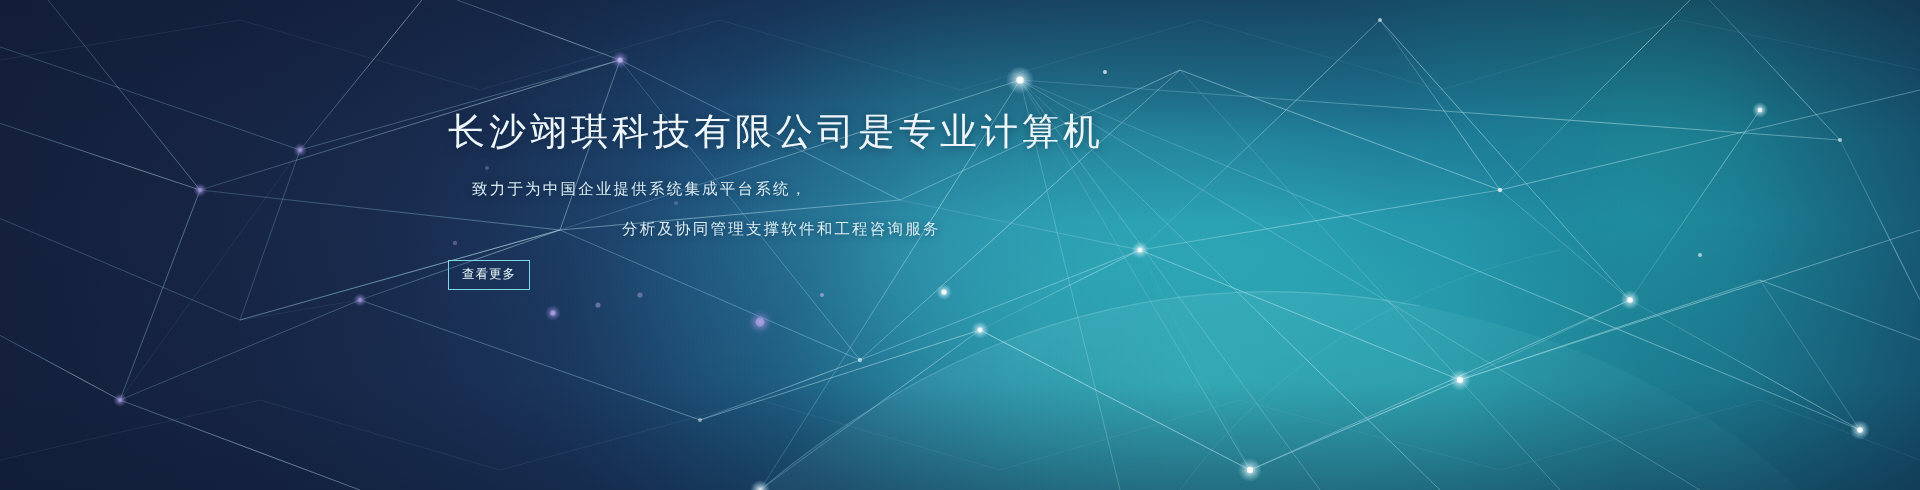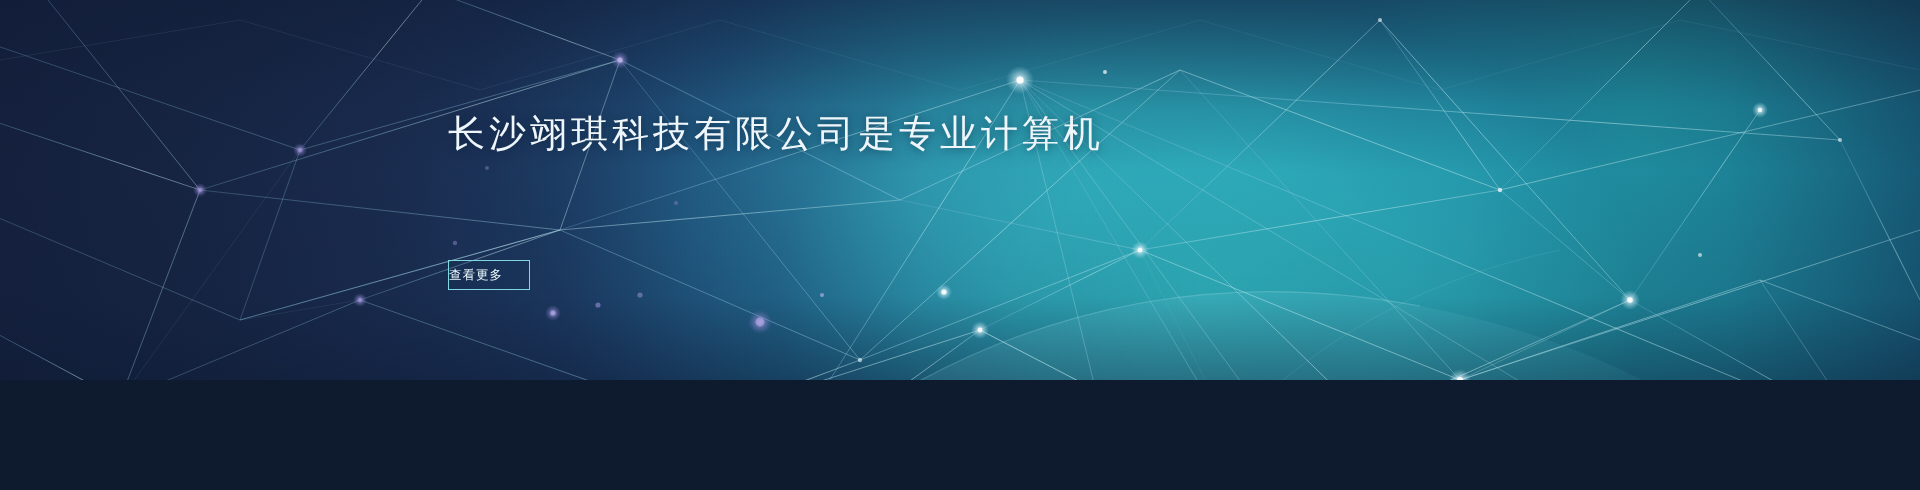--- a/index.html
+++ b/index.html
@@ -1,22 +1,22 @@
 <!DOCTYPE html>
 <html><head>
 <meta charset="utf-8">
 <style>
   html,body{margin:0;padding:0;background:#0e1a2e;}
   *{box-sizing:border-box;}
   .banner{
     position:relative;
     width:1920px;
-    height:380px;
+    height:490px;
     overflow:hidden;
-    font-family:Liberation Sans, sans-serif;
+    font-family:Liberation Mono, monospace;
     background:#16294a;
   }
   
   .bg-base{
     position:absolute; inset:0;
     background:
       radial-gradient(ellipse 900px 620px at 63% 78%, #2fb3bd 0%, rgba(47,179,189,0.75) 22%, rgba(34,132,158,0.35) 48%, rgba(26,74,122,0.0) 72%),
       radial-gradient(ellipse 760px 520px at 55% 30%, rgba(42,150,170,0.75) 0%, rgba(33,104,150,0.35) 45%, rgba(24,60,110,0) 75%),
       linear-gradient(100deg,#1b2b4d 0%, #1d3158 20%, #1d4472 38%, #1b6d93 57%, #1d93a8 72%, #20a3ad 84%, #1c8ea4 100%);
   }
@@ -66,21 +66,21 @@
   .sub-line-1{ padding-left:24px; }
   .sub-line-2{ padding-left:174px; }
   .btn-row{
     position:absolute;
     left:0; top:148px;
   }
   .more-btn{
     display:inline-block;
     width:82px; height:30px;
     line-height:28px;
-    text-align:left;
+    text-align:center;
     border:1px solid #7fd8e0;
     color:#eaf8fb;
     font-size:12.5px;
     letter-spacing:1px;
     background:rgba(23,52,92,0.22);
     text-decoration:none;
     cursor:pointer;
   }
 </style>
 </head>
@@ -229,19 +229,23 @@
       <circle cx="822" cy="295" r="2.0" fill="#c5bdf0" fill-opacity="0.6"></circle>
       <circle cx="598" cy="305" r="2.6" fill="#9a90d4" fill-opacity="0.6"></circle>
       <circle cx="640" cy="295" r="2.6" fill="#9a90d4" fill-opacity="0.55"></circle>
     </g>
   </svg>
 
   <div class="content">
 
     <div class="headline">长沙翊琪科技有限公司是专业计算机</div>
 
+    <div class="subtitle-wrap">
+      <div class="sub-line-1">致力于为中国企业提供系统集成平台系统，</div>
+      <div class="sub-line-2">分析及协同管理支撑软件和工程咨询服务</div>
+    </div>
 
     <div class="btn-row">
       <a class="more-btn" href="#">查看更多</a>
     </div>
 
   </div>
 </div>
 
 </body></html>

